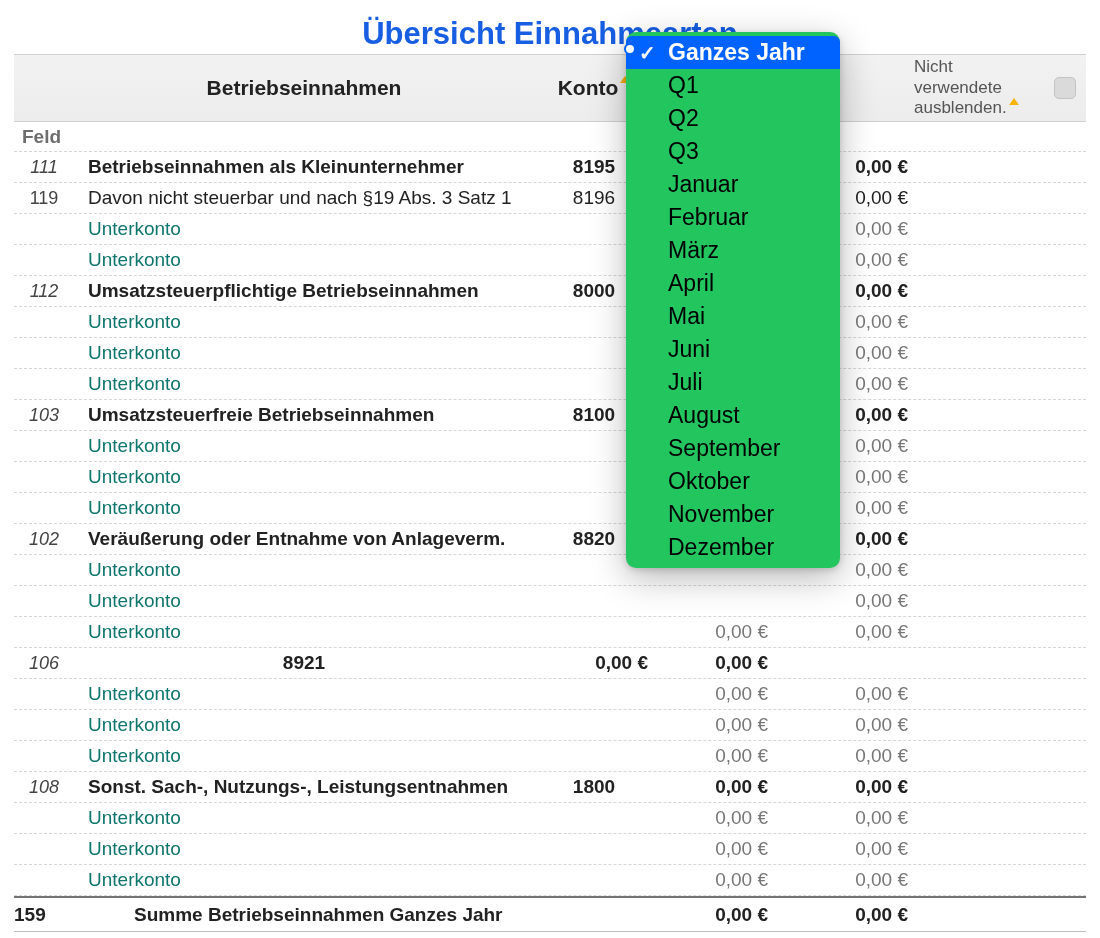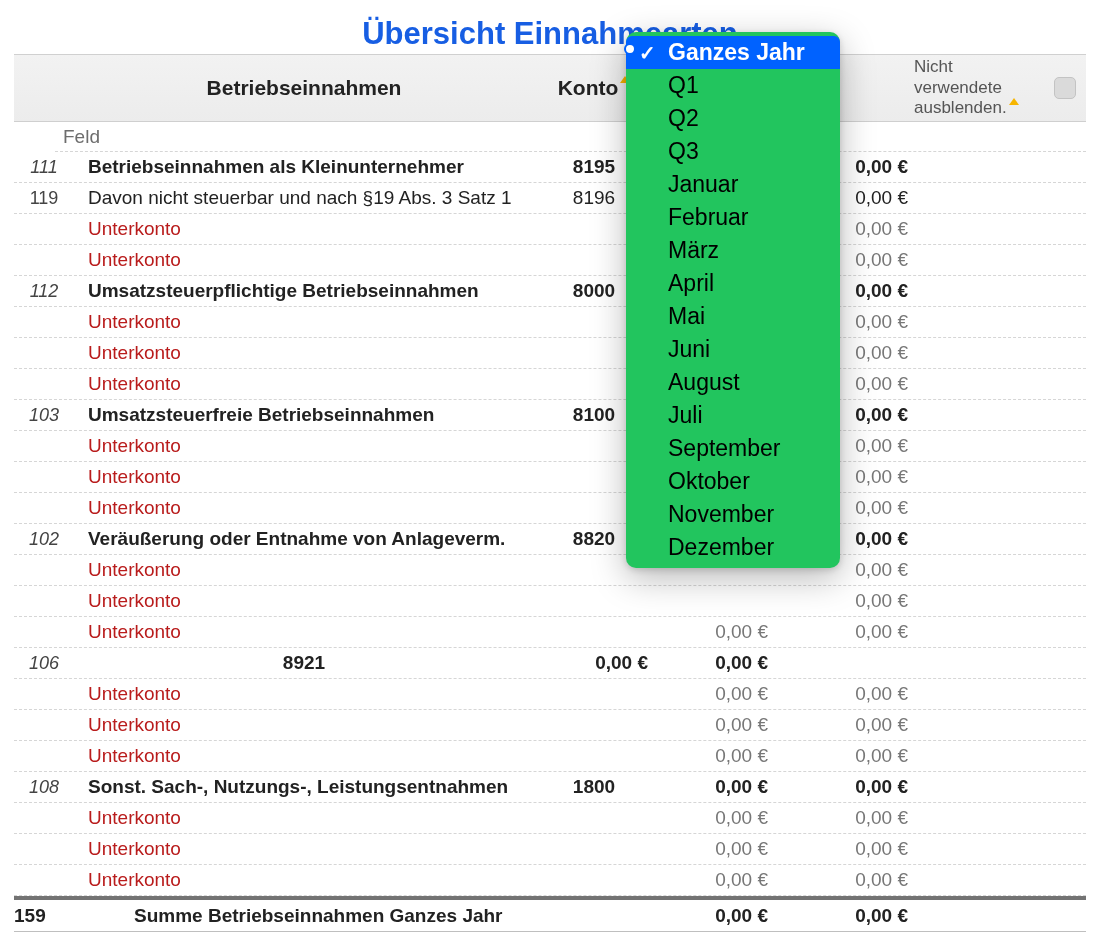--- a/index.html
+++ b/index.html
@@ -92,40 +92,39 @@
       overflow: hidden;
       text-overflow: ellipsis;
     }
     .row .c-konto {
       text-align: center;
     }
     .row .c-brutto, .row .c-ust {
       text-align: right;
       padding-right: 6px;
     }
-    .row.sub .c-name { color: #b91c1c; }
+    .row.sub .c-name { color: #0f766e; }
     .row.sub .c-brutto, .row.sub .c-ust { color: #777; font-weight: 400;}
     .feld-hdr {
       display:grid;
       grid-template-columns: 60px 460px 120px 120px 140px 180px;
       height: 30px;
       border-bottom: 1px dashed #d6d6d6;
       align-items: center;
       font-size: 19px;
       color: #6d6d6d;
-      font-weight: 400;
-      margin-left: 41px;
+      font-weight: 700;
     }
     .feld-hdr .c-feld { padding-left: 8px; }
     .footer {
       display:grid;
       grid-template-columns: 60px 460px 120px 120px 140px 180px;
       height: 36px;
       align-items: center;
-      border-top: 4px solid #737373;
+      border-top: 2px solid #737373;
       border-bottom: 1px solid #bfbfbf;
       font-size: 19px;
       font-weight: 700;
     }
     .footer .c-name { padding-left: 60px; }
     .footer .c-brutto, .footer .c-ust { text-align: right; padding-right:6px; }
     
     .dropdown {
       position: absolute;
       left: 626px;
@@ -417,19 +416,19 @@
     <div class="dd-item selected">Ganzes Jahr</div>
     <div class="dd-item">Q1</div>
     <div class="dd-item">Q2</div>
     <div class="dd-item">Q3</div>
     <div class="dd-item">Januar</div>
     <div class="dd-item">Februar</div>
     <div class="dd-item">März</div>
     <div class="dd-item">April</div>
     <div class="dd-item">Mai</div>
     <div class="dd-item">Juni</div>
+    <div class="dd-item">Juli</div>
     <div class="dd-item">August</div>
-    <div class="dd-item">Juli</div>
     <div class="dd-item">September</div>
     <div class="dd-item">Oktober</div>
     <div class="dd-item">November</div>
     <div class="dd-item">Dezember</div>
   </div>
 
 </body></html>

